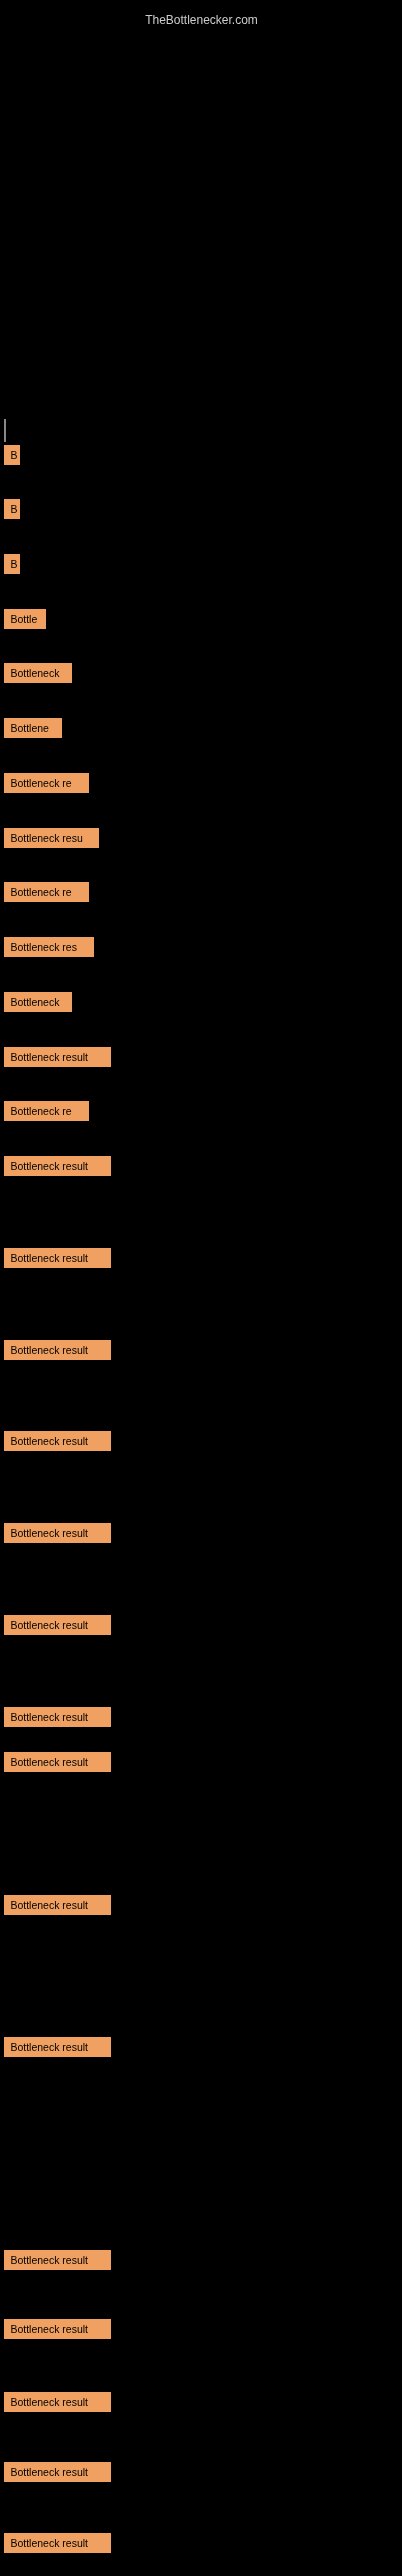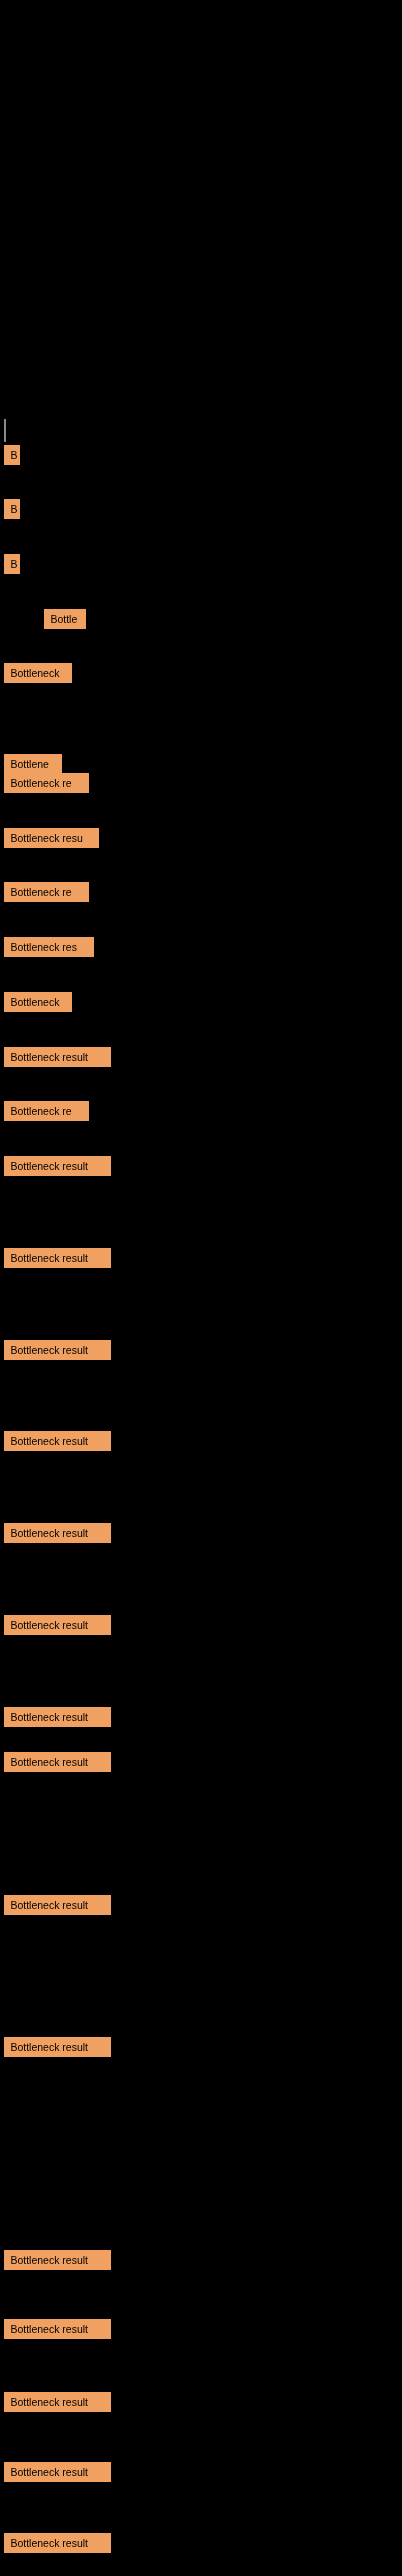--- a/index.html
+++ b/index.html
@@ -24,38 +24,39 @@
       padding-bottom: 3.2px;
     }
 
     
   </style>
 </head>
 <body>
 
 <div style="position:relative; width:403px; min-height:2576px; background:#000;">
 
+  <div class="site-title" style="position:absolute; top:6.4px; left:0; right:0; text-align:center; color:#ccc; font-size:12px;">TheBottlenecker.com</div>
 
   <div id="items-container" style="position:relative; width:403px; height:2576px;">
       <div style="position: absolute; top: 445px; left: 4px; display: flex; align-items: center;">
         <span style="background-color: rgb(240, 160, 96); color: rgb(0, 0, 0); font-size: 10.5px; padding: 4px 6.4px; display: inline-block; min-width: 16px; max-width: 16px; overflow: hidden; white-space: nowrap; font-family: Arial, sans-serif;">B</span>
       </div>
       <div style="position: absolute; top: 499px; left: 4px; display: flex; align-items: center;">
         <span style="background-color: rgb(240, 160, 96); color: rgb(0, 0, 0); font-size: 10.5px; padding: 4px 6.4px; display: inline-block; min-width: 16px; max-width: 16px; overflow: hidden; white-space: nowrap; font-family: Arial, sans-serif;">B</span>
       </div>
       <div style="position: absolute; top: 554px; left: 4px; display: flex; align-items: center;">
         <span style="background-color: rgb(240, 160, 96); color: rgb(0, 0, 0); font-size: 10.5px; padding: 4px 6.4px; display: inline-block; min-width: 16px; max-width: 16px; overflow: hidden; white-space: nowrap; font-family: Arial, sans-serif;">B</span>
       </div>
-      <div style="position: absolute; top: 609px; left: 4px; display: flex; align-items: center; margin-left: 40px;">
+      <div style="position: absolute; top: 609px; left: 4px; display: flex; align-items: center;">
         <span style="background-color: rgb(240, 160, 96); color: rgb(0, 0, 0); font-size: 10.5px; padding: 4px 6.4px; display: inline-block; min-width: 42px; max-width: 42px; overflow: hidden; white-space: nowrap; font-family: Arial, sans-serif;">Bottle</span>
       </div>
       <div style="position: absolute; top: 663px; left: 4px; display: flex; align-items: center;">
         <span style="background-color: rgb(240, 160, 96); color: rgb(0, 0, 0); font-size: 10.5px; padding: 4px 6.4px; display: inline-block; min-width: 68px; max-width: 68px; overflow: hidden; white-space: nowrap; font-family: Arial, sans-serif;">Bottleneck</span>
       </div>
-      <div style="position: absolute; top: 718px; left: 4px; display: flex; align-items: center; margin-top: 36px;">
+      <div style="position: absolute; top: 718px; left: 4px; display: flex; align-items: center;">
         <span style="background-color: rgb(240, 160, 96); color: rgb(0, 0, 0); font-size: 10.5px; padding: 4px 6.4px; display: inline-block; min-width: 58px; max-width: 58px; overflow: hidden; white-space: nowrap; font-family: Arial, sans-serif;">Bottlene</span>
       </div>
       <div style="position: absolute; top: 773px; left: 4px; display: flex; align-items: center;">
         <span style="background-color: rgb(240, 160, 96); color: rgb(0, 0, 0); font-size: 10.5px; padding: 4px 6.4px; display: inline-block; min-width: 85px; max-width: 85px; overflow: hidden; white-space: nowrap; font-family: Arial, sans-serif;">Bottleneck re</span>
       </div>
       <div style="position: absolute; top: 828px; left: 4px; display: flex; align-items: center;">
         <span style="background-color: rgb(240, 160, 96); color: rgb(0, 0, 0); font-size: 10.5px; padding: 4px 6.4px; display: inline-block; min-width: 95px; max-width: 95px; overflow: hidden; white-space: nowrap; font-family: Liberation Sans, sans-serif;">Bottleneck resu</span>
       </div>
       <div style="position: absolute; top: 882px; left: 4px; display: flex; align-items: center;">
         <span style="background-color: rgb(240, 160, 96); color: rgb(0, 0, 0); font-size: 10.5px; padding: 4px 6.4px; display: inline-block; min-width: 85px; max-width: 85px; overflow: hidden; white-space: nowrap; font-family: Arial, sans-serif;">Bottleneck re</span>

